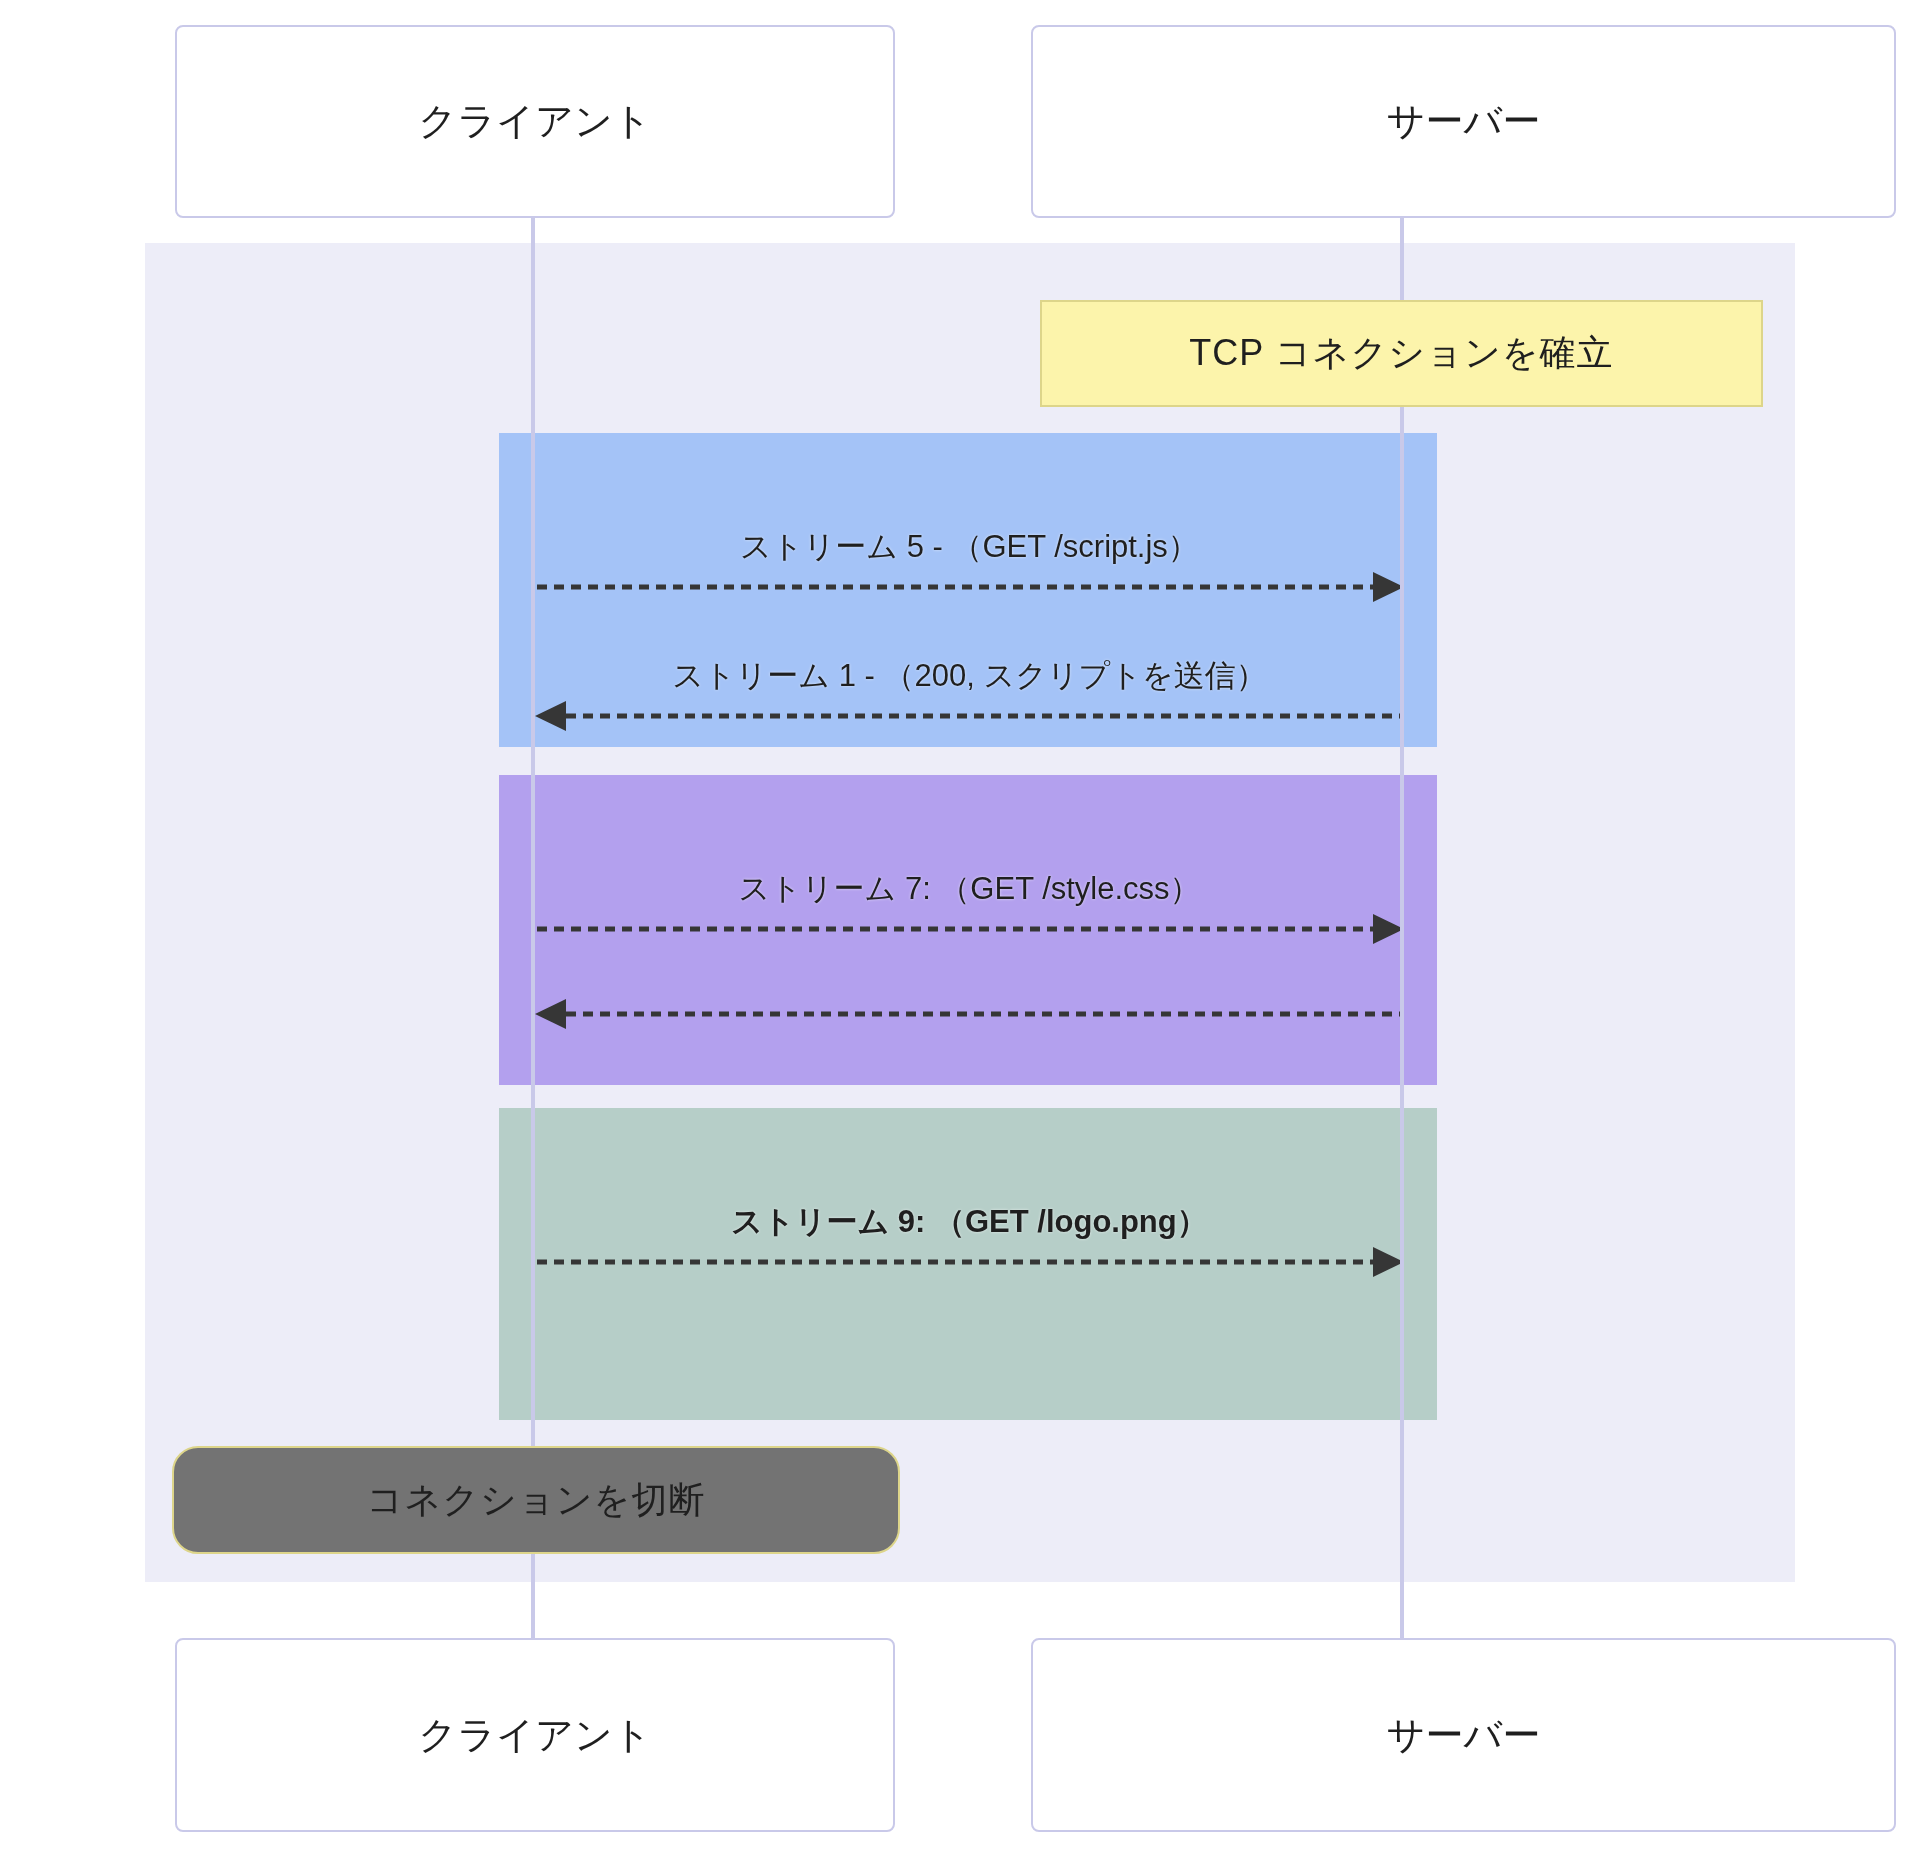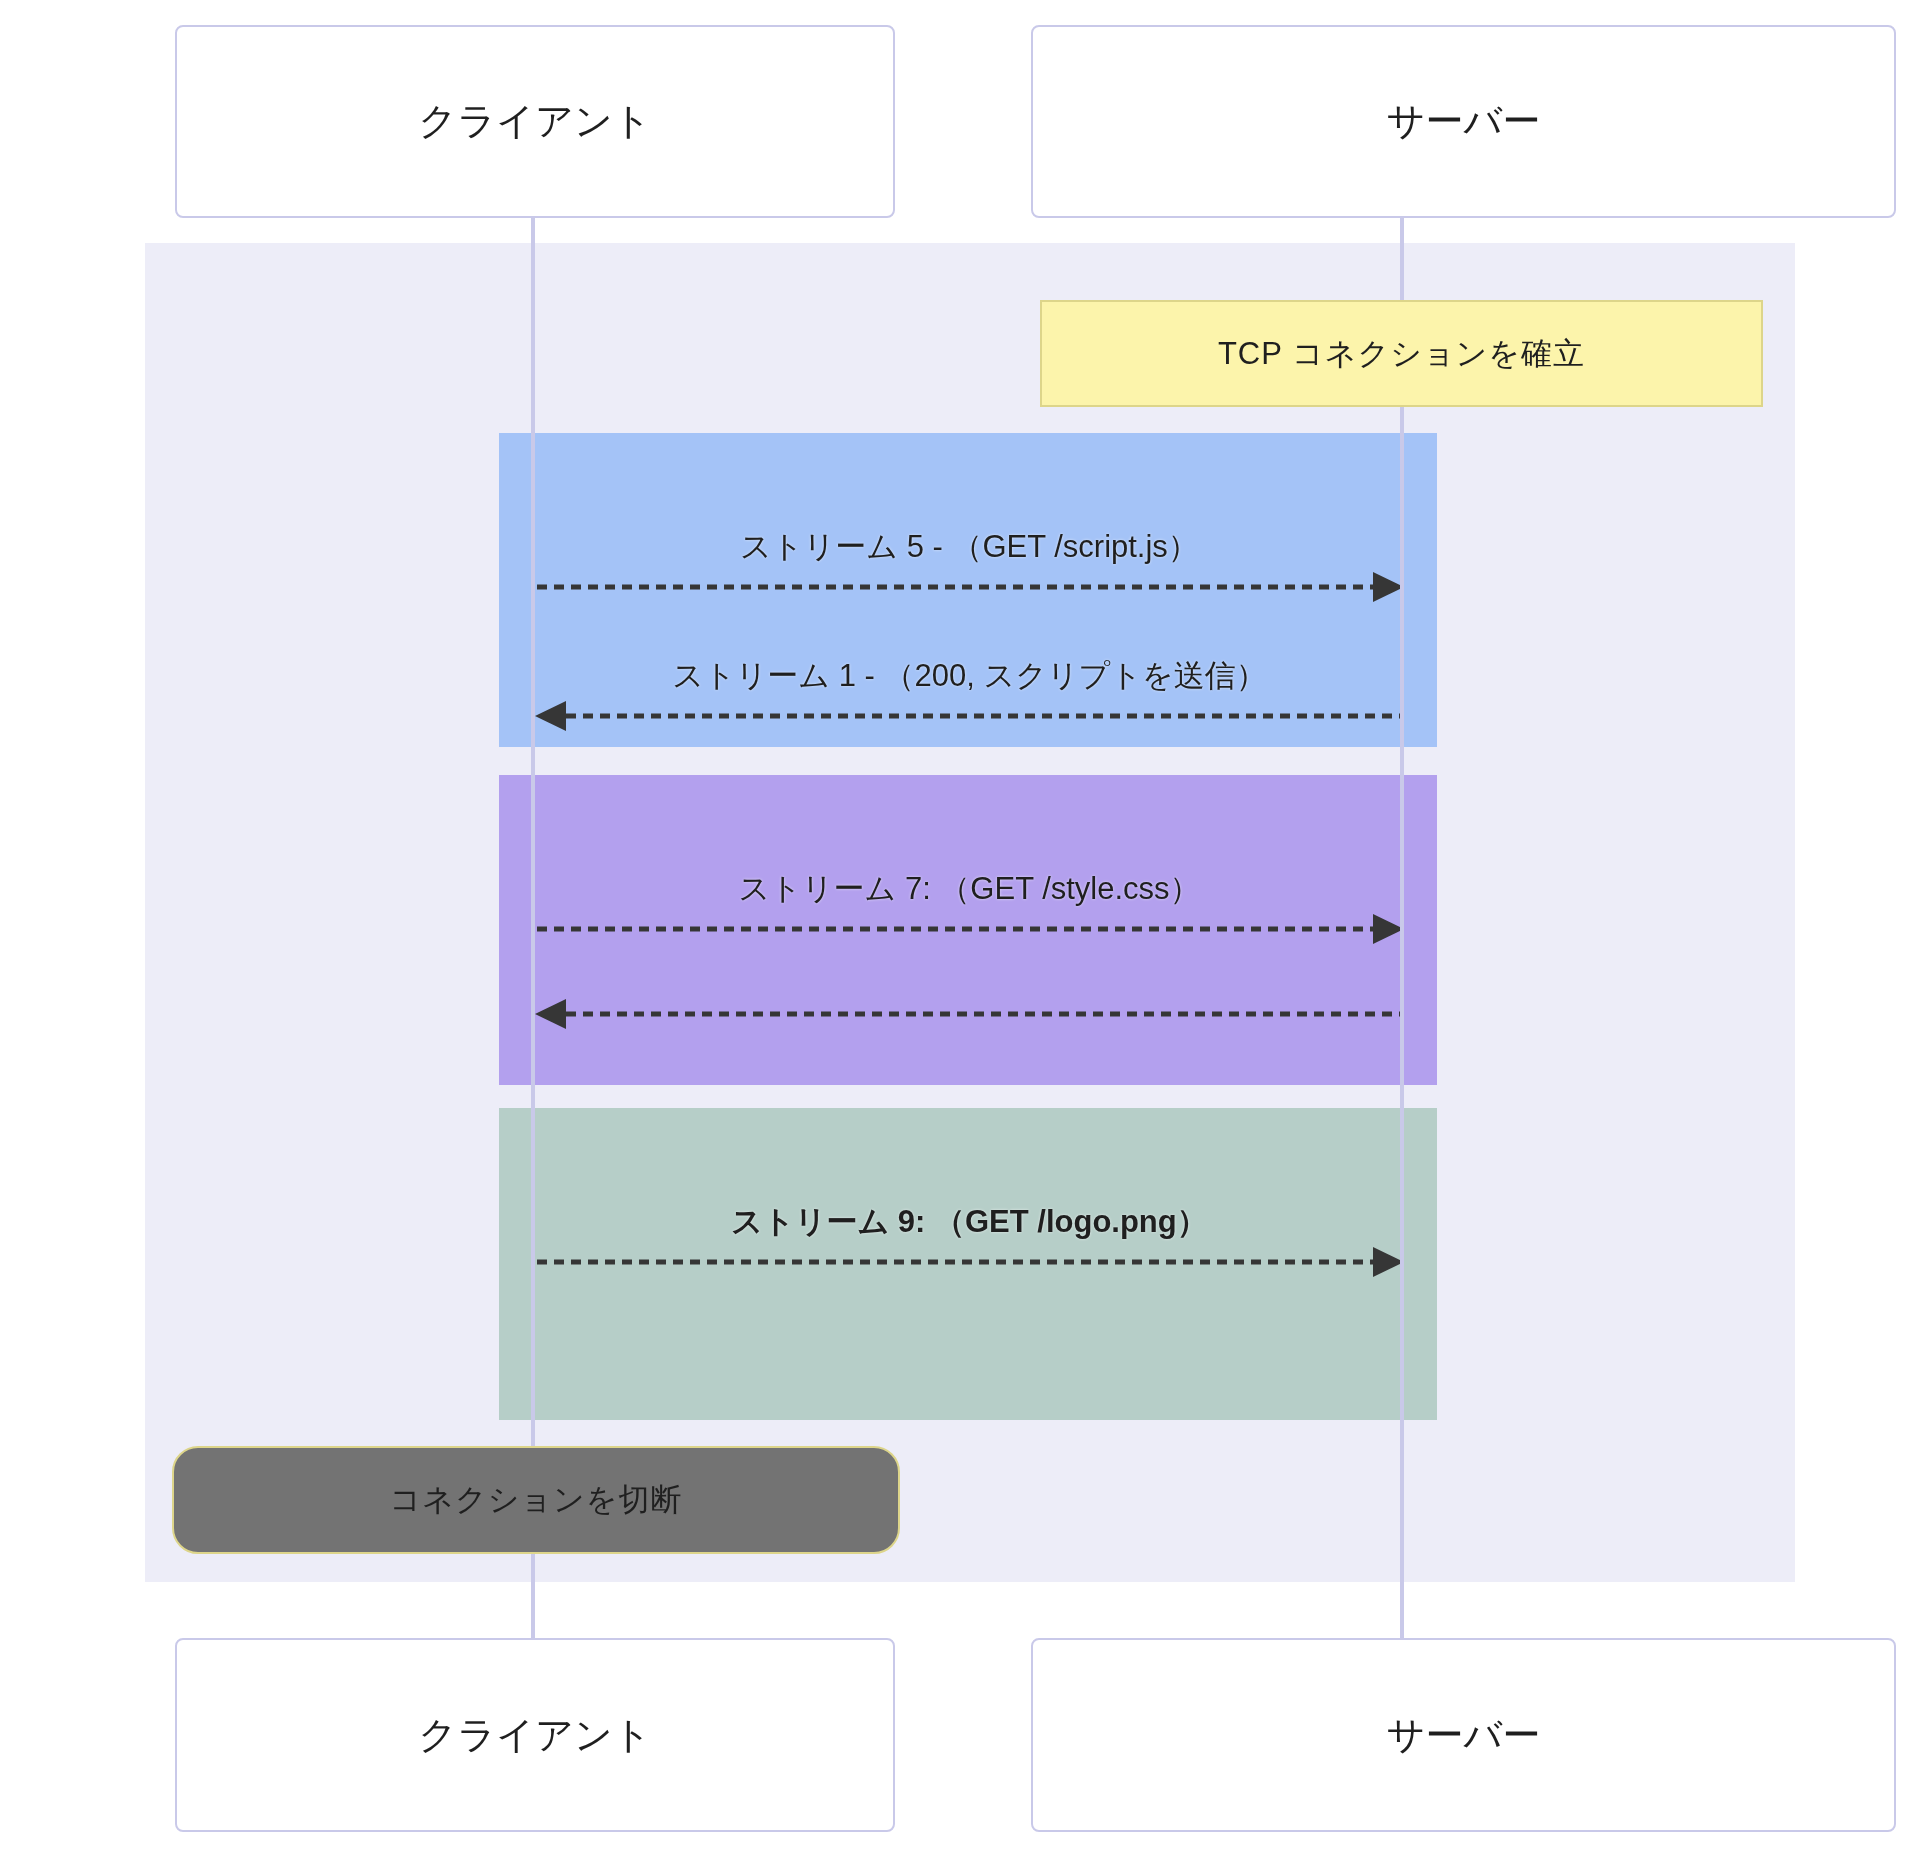--- a/index.html
+++ b/index.html
@@ -62,21 +62,21 @@
   .actor-client { left: 175px; width: 720px; }
   .actor-server { left: 991px; width: 865px; margin-left: 40px; }
 
   
   .note {
     position: absolute;
     border: 2px solid;
     display: flex;
     align-items: center;
     justify-content: center;
-    font-size: 31px;
+    font-size: 36px;
     letter-spacing: 1px;
     z-index: 4;
     box-sizing: border-box;
   }
   .note-top { left: 1040px; top: 300px; width: 723px; height: 107px; }
   .note-bottom { left: 172px; top: 1446px; width: 728px; height: 108px; }
 
   
   .msg {
     position: absolute;

